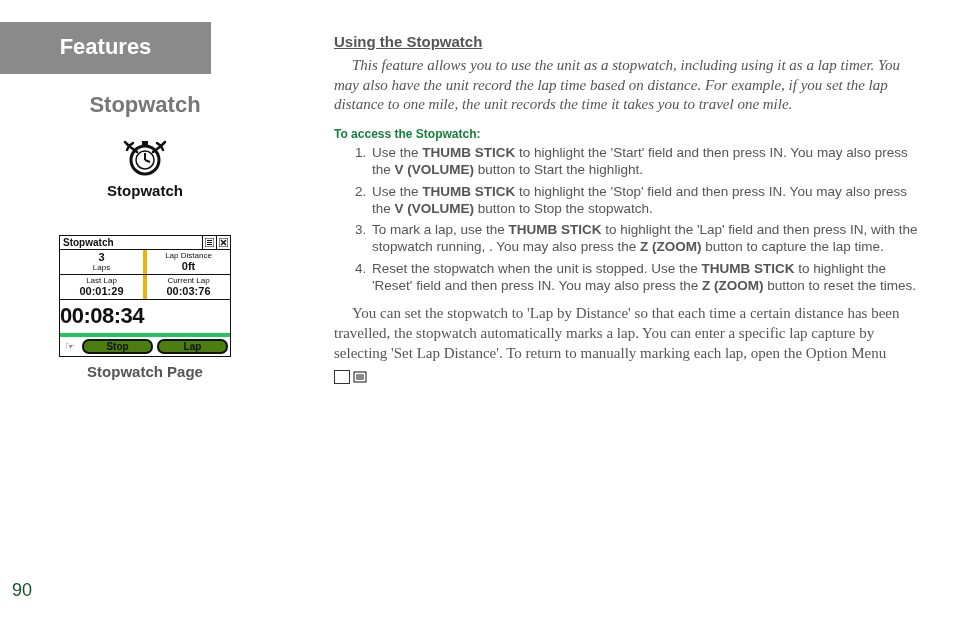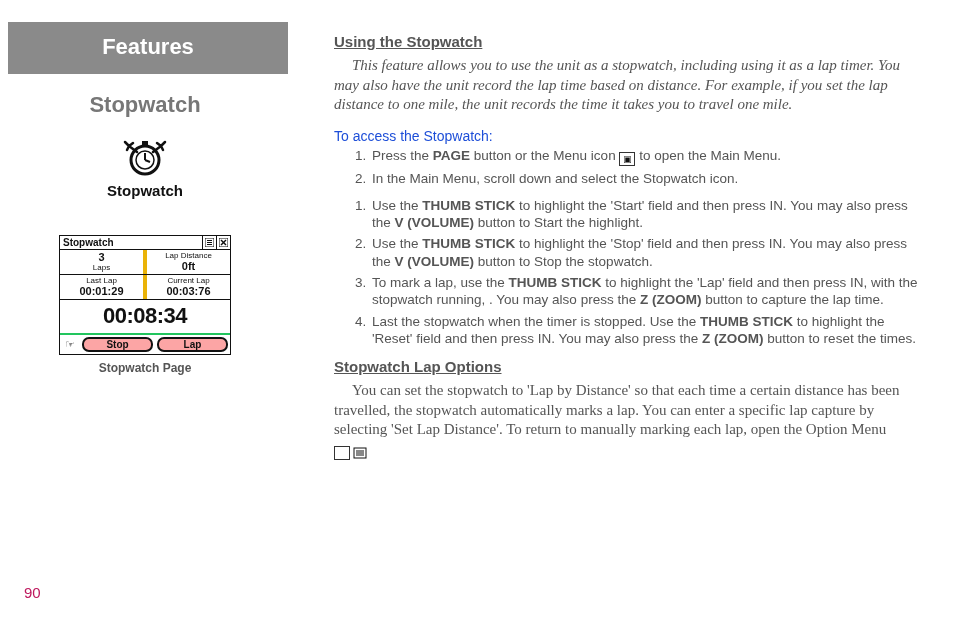--- a/index.html
+++ b/index.html
@@ -23,22 +23,22 @@
     padding: 0 0 0 0;
   }
   .features-bar {
     background: #8a8a8a;
     color: #fff;
     font-family: Arial, Helvetica, sans-serif;
     font-weight: bold;
     font-size: 22px;
     text-align: center;
     padding: 12px 0 14px 0;
-    margin: 22px 0 10px 8px;
-    width: 280px;
+    margin: 22px 0 10px 0;
+    width: 211px;
   }
   .section-title {
     color: #777;
     font-family: Arial, Helvetica, sans-serif;
     font-weight: bold;
     font-size: 22px;
     text-align: center;
     margin: 18px 0 14px 0;
     width: 250px;
     padding-left: 40px;
@@ -107,49 +107,49 @@
   .screen-cell {
     flex: 1;
     padding: 1px 2px 2px 2px;
     color: #111;
   }
   .screen-cell + .screen-cell { border-left: 4px solid #eab308; }
   .screen-big {
     font-family: 'Arial Black', Arial, sans-serif;
     font-weight: 900;
     font-size: 22px;
-    text-align: center;
+    text-align: left;
     padding: 3px 0 4px 0;
-    border-bottom: 2px solid #22c55e;
+    border-bottom: 4px solid #22c55e;
     color: #111;
     letter-spacing: -0.5px;
   }
   .cell-lbl { font-size: 8px; line-height: 9px; }
   .cell-val { font-family: 'Arial Black', Arial, sans-serif; font-size: 11px; font-weight: 900; line-height: 12px; }
   .screen-btns {
     display: flex;
     align-items: center;
     padding: 2px;
     gap: 4px;
   }
   .hand-ic { width: 16px; font-size: 11px; color:#111; }
   .screen-btn {
     flex: 1;
     border: 2px solid #111;
     border-radius: 7px;
     font-weight: bold;
     font-size: 10px;
     padding: 0px 16px;
-    background: #fca5a5;
+    background: #4d7c0f;
     color: #111;
   }
   .screen-caption {
     font-family: Arial, Helvetica, sans-serif;
     font-weight: bold;
-    font-size: 12px;
+    font-size: 15px;
     color: #555;
     margin-top: 6px;
   }
   .right-col {
     flex: 1;
     padding: 32px 28px 8px 34px;
     font-size: 15px;
     line-height: 1.32;
     color: #555;
   }
@@ -161,24 +161,24 @@
     font-size: 15px;
     margin-bottom: 4px;
   }
   .para {
     margin-bottom: 12px;
     text-indent: 1.2em;
     font-style: italic;
   }
   .sub-h {
     font-family: Arial, Helvetica, sans-serif;
-    font-weight: normal;
-    font-size: 14px;
+    font-weight: bold;
+    font-size: 12px;
     margin: 2px 0 1px 0;
-    color: #1d4ed8;
+    color: #15803d;
   }
   .ol {
     list-style: decimal;
     padding-left: 36px;
     margin-bottom: 10px;
     font-family: Arial, Helvetica, sans-serif;
     font-size: 13.5px;
     color: #555;
   }
   .ol li {
@@ -194,25 +194,25 @@
     background: #fff;
     vertical-align: -2px;
     font-size: 9px;
     line-height: 12px;
     text-align: center;
     color: #111;
     font-family: Arial, sans-serif;
   }
   .page-num {
     position: absolute;
-    left: 24px;
+    left: 12px;
     bottom: 20px;
     font-family: Arial, Helvetica, sans-serif;
-    font-size: 15px;
-    color: #be185d;
+    font-size: 18px;
+    color: #14532d;
   }
   .para2 { text-indent: 1.2em; font-family: Georgia, serif; }
 </style>
 </head>
 <body>
 
 <div class="page">
   <div class="left-col">
     <div class="features-bar">Features</div>
     <div class="section-title">Stopwatch</div>
@@ -281,43 +281,36 @@
       </div>
       <div class="screen-caption">Stopwatch Page</div>
     </div>
   </div>
 
   <div class="right-col">
     <div class="h-under">Using the Stopwatch</div>
     <p class="para">This feature allows you to use the unit as a stopwatch, including using it as a lap timer.  You may also have the unit record the lap time based on distance.  For example, if you set the lap distance to one mile, the unit records the time it takes you to travel one mile.</p>
 
     <div class="sub-h">To access the Stopwatch:</div>
-    <ol class="ol">
-      <li>
-        <span>Press the </span><span class="b">PAGE</span><span> button or the Menu icon </span><span class="inline-ic">▣</span><span> to open the Main Menu.</span>
-      </li>
-      <li>In the Main Menu, scroll down and select the Stopwatch icon.</li>
-    </ol>
 
     <ol class="ol">
       <li>
         <span>Use the </span><span class="b">THUMB STICK</span><span> to highlight the 'Start' field and then press IN.  You may also press the </span><span class="b">V (VOLUME)</span><span> button to Start the highlight.</span>
       </li>
       <li>
         <span>Use the </span><span class="b">THUMB STICK</span><span> to highlight the 'Stop' field and then press IN.  You may also press the </span><span class="b">V (VOLUME)</span><span> button to Stop the stopwatch.</span>
       </li>
       <li>
         <span>To mark a lap, use the </span><span class="b">THUMB STICK</span><span> to highlight the 'Lap' field and then press IN, with the stopwatch running, .  You may also press the </span><span class="b">Z (ZOOM)</span><span> button to capture the lap time.</span>
       </li>
       <li>
-        <span>Last the stopwatch when the timer is stopped.  Use the </span><span class="b">THUMB STICK</span><span> to highlight the 'Reset' field and then press IN.  You may also press the </span><span class="b">Z (ZOOM)</span><span> button to reset the times.</span>
+        <span>Reset the stopwatch when the unit is stopped.  Use the </span><span class="b">THUMB STICK</span><span> to highlight the 'Reset' field and then press IN.  You may also press the </span><span class="b">Z (ZOOM)</span><span> button to reset the times.</span>
       </li>
     </ol>
 
-    <div class="h-under">Stopwatch Lap Options</div>
     <p class="para2">
       <span>You can set the stopwatch to 'Lap by Distance' so that each time a certain distance has been travelled, the stopwatch automatically marks a lap.  You can enter a specific lap capture by selecting 'Set Lap Distance'.  To return to manually marking each lap, open the Option Menu </span><br>
       <span class="inline-ic" style="vertical-align:-2px;">
         <svg width="14" height="12" viewBox="0 0 14 12" style="vertical-align:top;">
             <rect x="1" y="1" width="12" height="10" fill="none" stroke="#111"></rect>
             <line x1="3" y1="4" x2="11" y2="4" stroke="#111"></line>
             <line x1="3" y1="6" x2="11" y2="6" stroke="#111"></line>
             <line x1="3" y1="8" x2="11" y2="8" stroke="#111"></line>
           </svg>
       </span>

